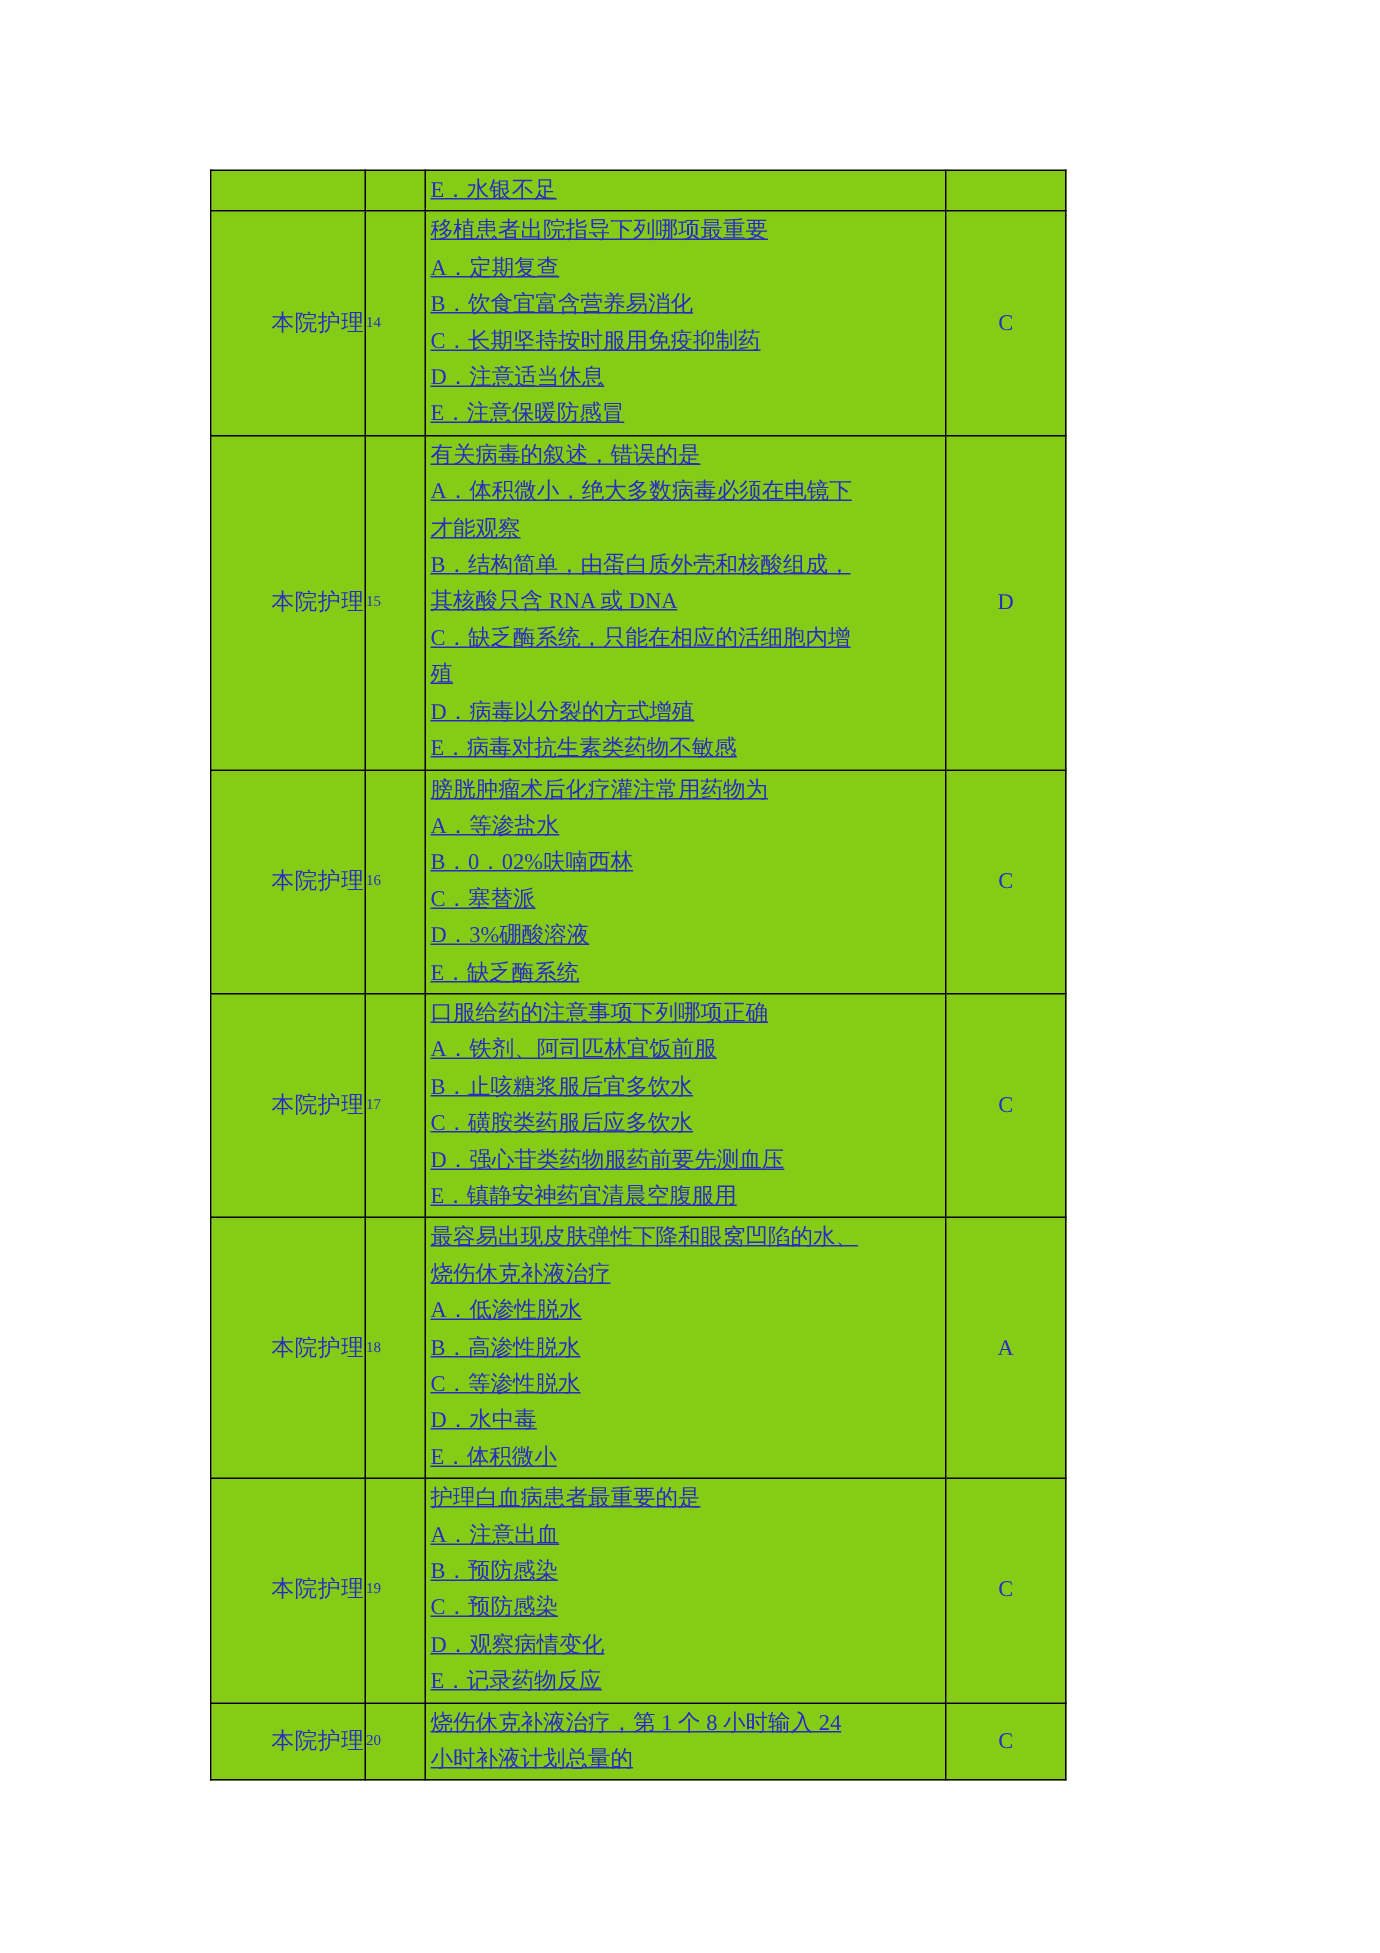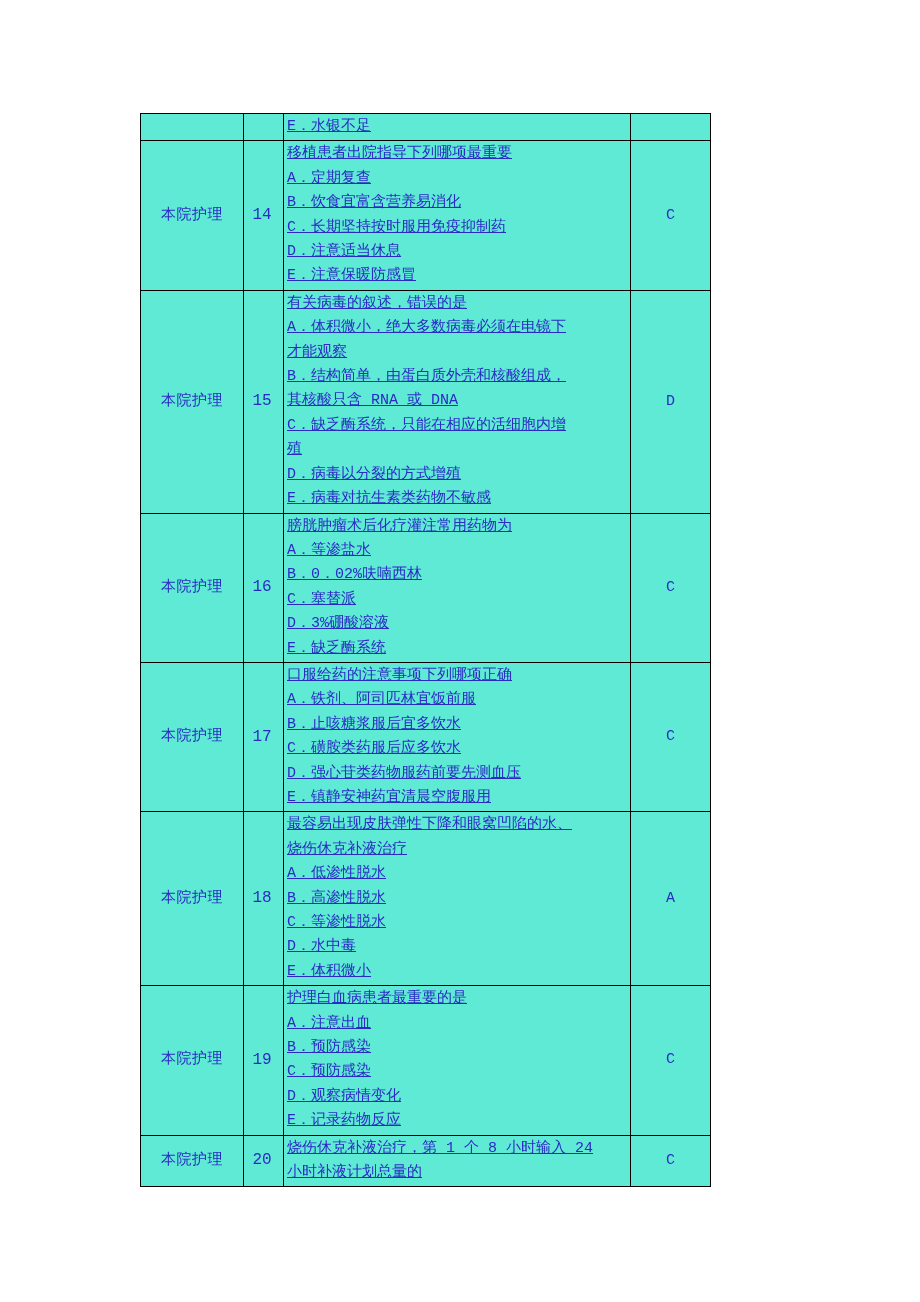--- a/index.html
+++ b/index.html
@@ -31,42 +31,41 @@
     top: 113px;
     width: 570px;
     border-collapse: collapse;
     table-layout: fixed;
   }
 
   #qa-table td {
     border: 1px solid #000000;
     padding: 0;
     vertical-align: middle;
-    background: #5eead4;
-    font-family: Liberation Mono, monospace;
+    background: #84cc16;
   }
 
   
   col.col-dept    { width: 103px; }
   col.col-num     { width: 40px;  }
   col.col-content { width: 347px; }
   col.col-answer  { width: 80px;  }
 
   .cell-dept {
-    text-align: center;
+    text-align: right;
     color: #2b2bc4;
     font-size: 15px;
     line-height: 1.2;
     letter-spacing: 0.5px;
   }
 
   .cell-num {
-    text-align: center;
-    color: #2b2bc4;
-    font-size: 16px;
+    text-align: left;
+    color: #2b2bc4;
+    font-size: 10px;
     padding-right: 3px !important;
     line-height: 1.2;
   }
 
   .cell-answer {
     text-align: center;
     color: #2b2bc4;
     font-size: 15px;
     line-height: 1.2;
   }

